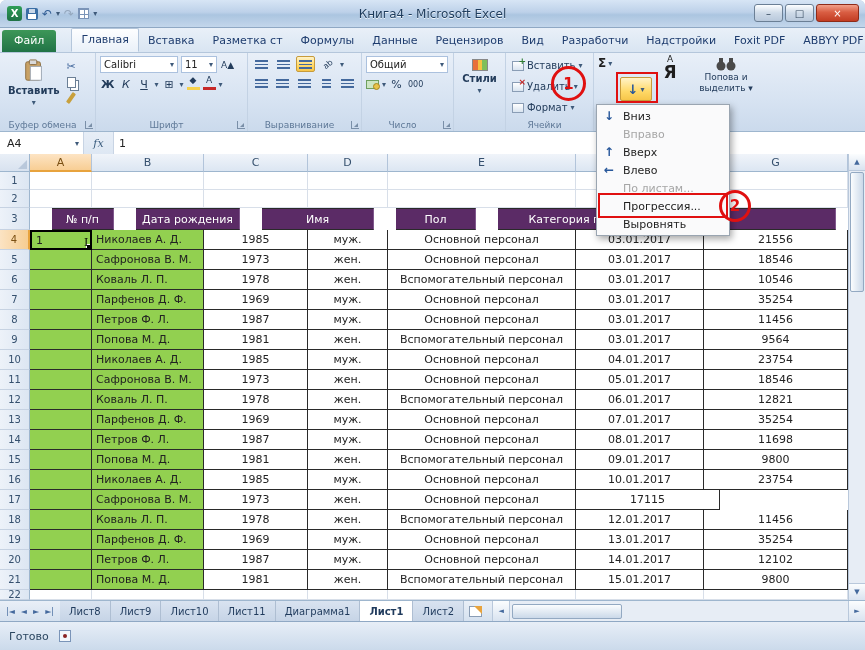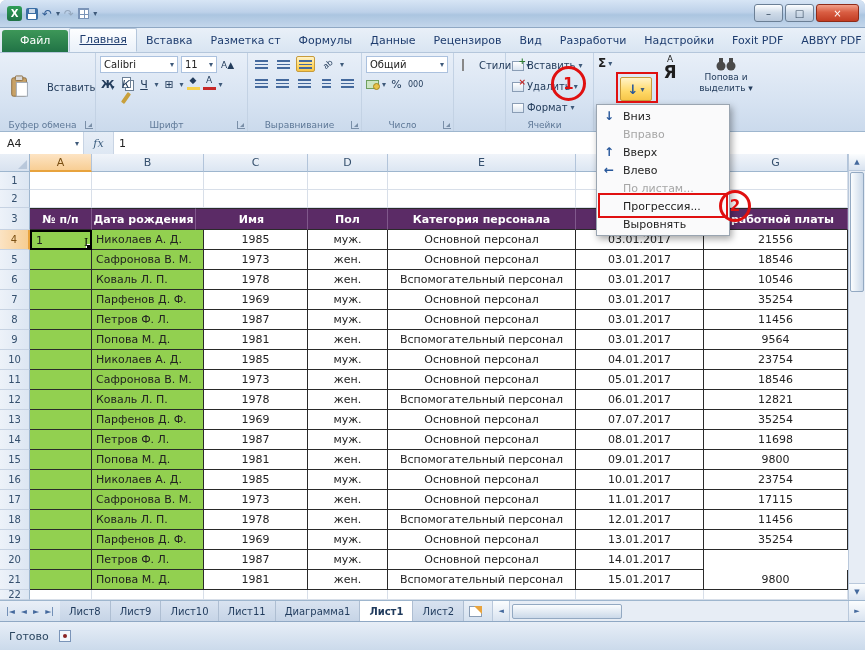--- a/index.html
+++ b/index.html
@@ -30,33 +30,33 @@
   .wb { width:29px; height:18px; margin-left:2px; border:1px solid #6B7F95; border-radius:3px;
     background:linear-gradient(#FDFEFF,#CEDAE8 50%,#B9C9DC); color:#33475C;
     display:flex; align-items:center; justify-content:center; font-size:10px; }
   .wb.close { width:43px; background:linear-gradient(#F2A089,#D95E43 45%,#C23C22); color:#fff; border-color:#8E2B18; }
 
   
   .tabrow { position:absolute; top:28px; left:0; right:0; height:25px;
     background:linear-gradient(#E9F0F8,#D9E5F2); border-bottom:1px solid #B4C6DB;
     display:flex; align-items:flex-end; padding-left:2px; }
   .rtab { padding:4px 9px 5px; color:#1E3C6E; font-size:11px; white-space:nowrap; }
-  .rtab.file { background:linear-gradient(#3D9758,#217346); color:#fff; border-radius:3px 3px 0 0; padding:4px 18px 5px; margin-right:1px; }
-  .rtab.active { background:linear-gradient(#FDFEFF,#EAF1F9); border:1px solid #B4C6DB; border-bottom:1px solid #EAF1F9; border-radius:2px 2px 0 0;text-decoration:underline; }
+  .rtab.file { background:linear-gradient(#3D9758,#217346); color:#fff; border-radius:3px 3px 0 0; padding:4px 12px 5px; margin-right:15px; }
+  .rtab.active { background:linear-gradient(#FDFEFF,#EAF1F9); border:1px solid #B4C6DB; border-bottom:1px solid #EAF1F9; border-radius:2px 2px 0 0; }
 
   
   .ribbon { position:absolute; top:53px; left:0; right:0; height:79px;
     background:linear-gradient(#E8EFF8,#D7E3F2 60%,#CBDAEC); border-bottom:1px solid #9EB6CE; display:flex; }
   .rgroup { position:relative; height:100%; border-right:1px solid #C3D2E4; padding:3px 4px 13px; flex-shrink:0; }
   .glabel { position:absolute; bottom:1px; left:0; right:10px; text-align:center; font-size:9px; color:#5E7897; white-space:nowrap; }
   .launcher { position:absolute; bottom:2px; right:2px; width:8px; height:8px; border-left:1px solid #7A8FA8; border-bottom:1px solid #7A8FA8; }
   .launcher::after { content:""; position:absolute; right:1px; bottom:1px; border:2px solid transparent; border-right-color:#7A8FA8; border-bottom-color:#7A8FA8; }
   .g-clip { width:96px; display:flex; gap:3px; }
-  .bigbtn { display:flex; flex-direction:row; align-items:center; justify-content:flex-start; gap:15px;
-    padding:2px 3px; border:1px solid transparent; border-radius:3px; font-size:10px; color:#243D5C; }
+  .bigbtn { display:flex; flex-direction:column; align-items:center; justify-content:flex-start; gap:2px;
+    padding:2px 3px; border:1px solid transparent; border-radius:3px; font-size:10px; color:#243D5C;font-weight:bold; }
   .clipcol { display:flex; flex-direction:column; gap:4px; padding-top:4px; align-items:center; }
   .ic-copy { width:9px; height:11px; border:1px solid #6B7F95; background:#fff; box-shadow:3px 3px 0 -1px #fff, 3px 3px 0 0 #6B7F95; }
   .ic-brush { width:4px; height:12px; background:#C8A03C; border-radius:1px; transform:rotate(35deg); }
   .g-font { width:152px; }
   .frow { display:flex; align-items:center; gap:3px; margin-bottom:3px; }
   .combo { background:#fff; border:1px solid #ABC1DE; height:17px; display:flex; align-items:center;
     justify-content:space-between; padding:0 3px; font-size:10px; color:#222; }
   .fbtn { min-width:15px; height:16px; display:flex; align-items:center; justify-content:center;
     font-size:11px; color:#243D5C; padding:0 1px; }
   .fbtn.b { font-weight:bold; } .fbtn.i { font-style:italic; } .fbtn.u { text-decoration:underline; }
@@ -110,21 +110,21 @@
   .chcell.sel { background:linear-gradient(#FDE4C4,#F8CE94); border-bottom:2px solid #E8A33D; color:#7A4F12; }
   .row { display:flex; }
   .h18 { height:18px; } .h20 { height:20px; } .h22 { height:22px; } .h10 { height:10px; overflow:hidden; }
   .rh { width:30px; flex-shrink:0; background:linear-gradient(90deg,#EDF2F9,#DCE6F2);
     border-right:1px solid #9EB6CE; border-bottom:1px solid #C6D2E2;
     display:flex; align-items:center; justify-content:center; color:#35506E; font-size:10px; }
   .rh.sel { background:linear-gradient(90deg,#FBE3C3,#F6CD92); border-right:2px solid #E8A33D; color:#7A4F12; }
   .cell { border-right:1px solid #D8DFE9; border-bottom:1px solid #D8DFE9; display:flex; align-items:center;
     overflow:hidden; white-space:nowrap; flex-shrink:0; font-size:11px; }
   .tbl { border-right:1px solid #2A2A2A; border-bottom:1px solid #2A2A2A; }
-  .hdrp { background:#5B2B66; color:#fff; font-weight:bold; border-right:1px solid #80588C; border-top:1px solid #2A2A2A; }
+  .hdrp { background:#5B2B66; color:#fff; font-weight:normal; border-right:1px solid #80588C; border-top:1px solid #2A2A2A;margin-left:22px; }
   .green { background:#92D050; }
   .al { justify-content:flex-start; padding-left:4px; }
   .ac { justify-content:center; }
   .active-cell { border:2px solid #000; position:relative; }
   .active-cell::after { content:""; position:absolute; right:-2px; bottom:-2px; width:4px; height:4px; background:#000; border:1px solid #fff; }
   .c-a{width:62px}.c-b{width:112px}.c-c{width:104px}.c-d{width:80px}.c-e{width:188px}.c-f{width:128px}.c-g{width:144px}
   .ibeam { position:absolute; left:84px; top:236px; font-family:"DejaVu Serif", serif; font-size:11px; color:#000; z-index:5; }
 
   
   .vscroll { position:absolute; top:154px; right:0; width:17px; height:446px; background:#E7EDF5; border-left:1px solid #B9C8DB; }
@@ -196,20 +196,21 @@
   <div class="titlebar">
     <div class="qat">
       <span class="ic-excel">X</span>
       <span class="ic-save"></span>
       <span class="qglyph">↶</span>
         <span class="dda">▾</span>
       <span class="qglyph dis">↷</span>
       <span class="ic-grid"></span>
       <span class="dda">▾</span>
     </div>
+    <div class="title-text">Книга4  -  Microsoft Excel</div>
     <div class="winbtns">
       <div class="wb">–</div>
       <div class="wb">□</div>
       <div class="wb close">×</div>
     </div>
   </div>
 
   <div class="tabrow">
     <div id="tabs-row" style="display:flex;align-items:flex-end;">
         <div class="rtab file">Файл</div>
@@ -534,21 +535,21 @@
           <div class="cell tbl c-f ac">06.01.2017</div>
           <div class="cell tbl c-g ac">12821</div>
         </div>
         <div class="row h20">
           <div class="rh">13</div>
           <div class="cell tbl c-a green al"></div>
           <div class="cell tbl c-b green al">Парфенов Д. Ф.</div>
           <div class="cell tbl c-c ac">1969</div>
           <div class="cell tbl c-d ac">муж.</div>
           <div class="cell tbl c-e ac">Основной персонал</div>
-          <div class="cell tbl c-f ac">07.07.2017</div>
+          <div class="cell tbl c-f ac">07.01.2017</div>
           <div class="cell tbl c-g ac">35254</div>
         </div>
         <div class="row h20">
           <div class="rh">14</div>
           <div class="cell tbl c-a green al"></div>
           <div class="cell tbl c-b green al">Петров Ф. Л.</div>
           <div class="cell tbl c-c ac">1987</div>
           <div class="cell tbl c-d ac">муж.</div>
           <div class="cell tbl c-e ac">Основной персонал</div>
           <div class="cell tbl c-f ac">08.01.2017</div>
@@ -574,21 +575,20 @@
           <div class="cell tbl c-f ac">10.01.2017</div>
           <div class="cell tbl c-g ac">23754</div>
         </div>
         <div class="row h20">
           <div class="rh">17</div>
           <div class="cell tbl c-a green al"></div>
           <div class="cell tbl c-b green al">Сафронова В. М.</div>
           <div class="cell tbl c-c ac">1973</div>
           <div class="cell tbl c-d ac">жен.</div>
           <div class="cell tbl c-e ac">Основной персонал</div>
-          <div class="cell tbl c-f ac">11.01.2017</div>
           <div class="cell tbl c-g ac">17115</div>
         </div>
         <div class="row h20">
           <div class="rh">18</div>
           <div class="cell tbl c-a green al"></div>
           <div class="cell tbl c-b green al">Коваль Л. П.</div>
           <div class="cell tbl c-c ac">1978</div>
           <div class="cell tbl c-d ac">жен.</div>
           <div class="cell tbl c-e ac">Вспомогательный персонал</div>
           <div class="cell tbl c-f ac">12.01.2017</div>
@@ -605,20 +605,21 @@
           <div class="cell tbl c-g ac">35254</div>
         </div>
         <div class="row h20">
           <div class="rh">20</div>
           <div class="cell tbl c-a green al"></div>
           <div class="cell tbl c-b green al">Петров Ф. Л.</div>
           <div class="cell tbl c-c ac">1987</div>
           <div class="cell tbl c-d ac">муж.</div>
           <div class="cell tbl c-e ac">Основной персонал</div>
           <div class="cell tbl c-f ac">14.01.2017</div>
+          <div class="cell tbl c-g ac">12102</div>
         </div>
         <div class="row h20">
           <div class="rh">21</div>
           <div class="cell tbl c-a green al"></div>
           <div class="cell tbl c-b green al">Попова М. Д.</div>
           <div class="cell tbl c-c ac">1981</div>
           <div class="cell tbl c-d ac">жен.</div>
           <div class="cell tbl c-e ac">Вспомогательный персонал</div>
           <div class="cell tbl c-f ac">15.01.2017</div>
           <div class="cell tbl c-g ac">9800</div>

